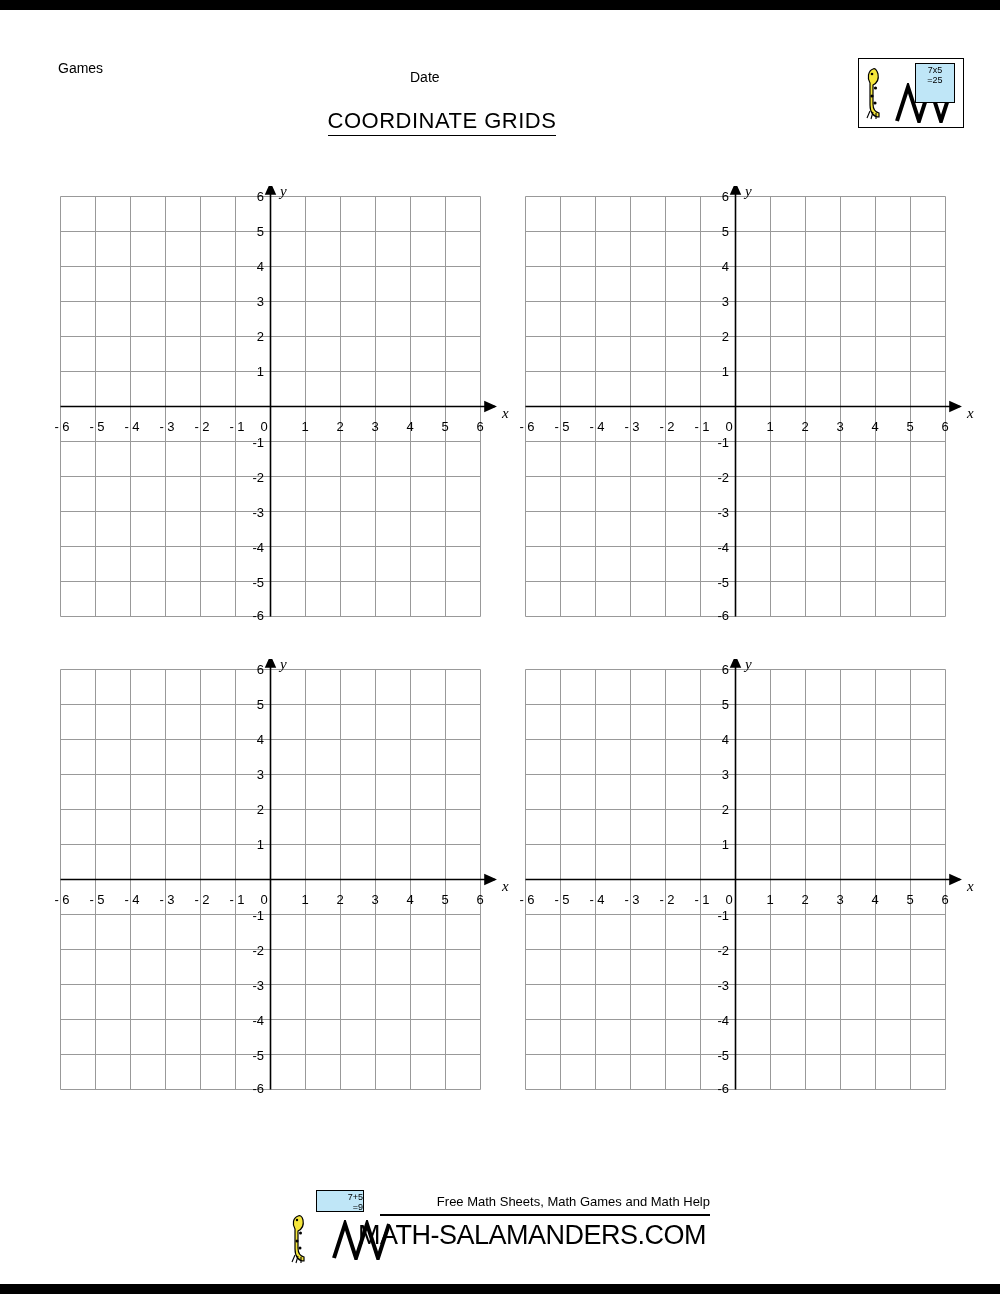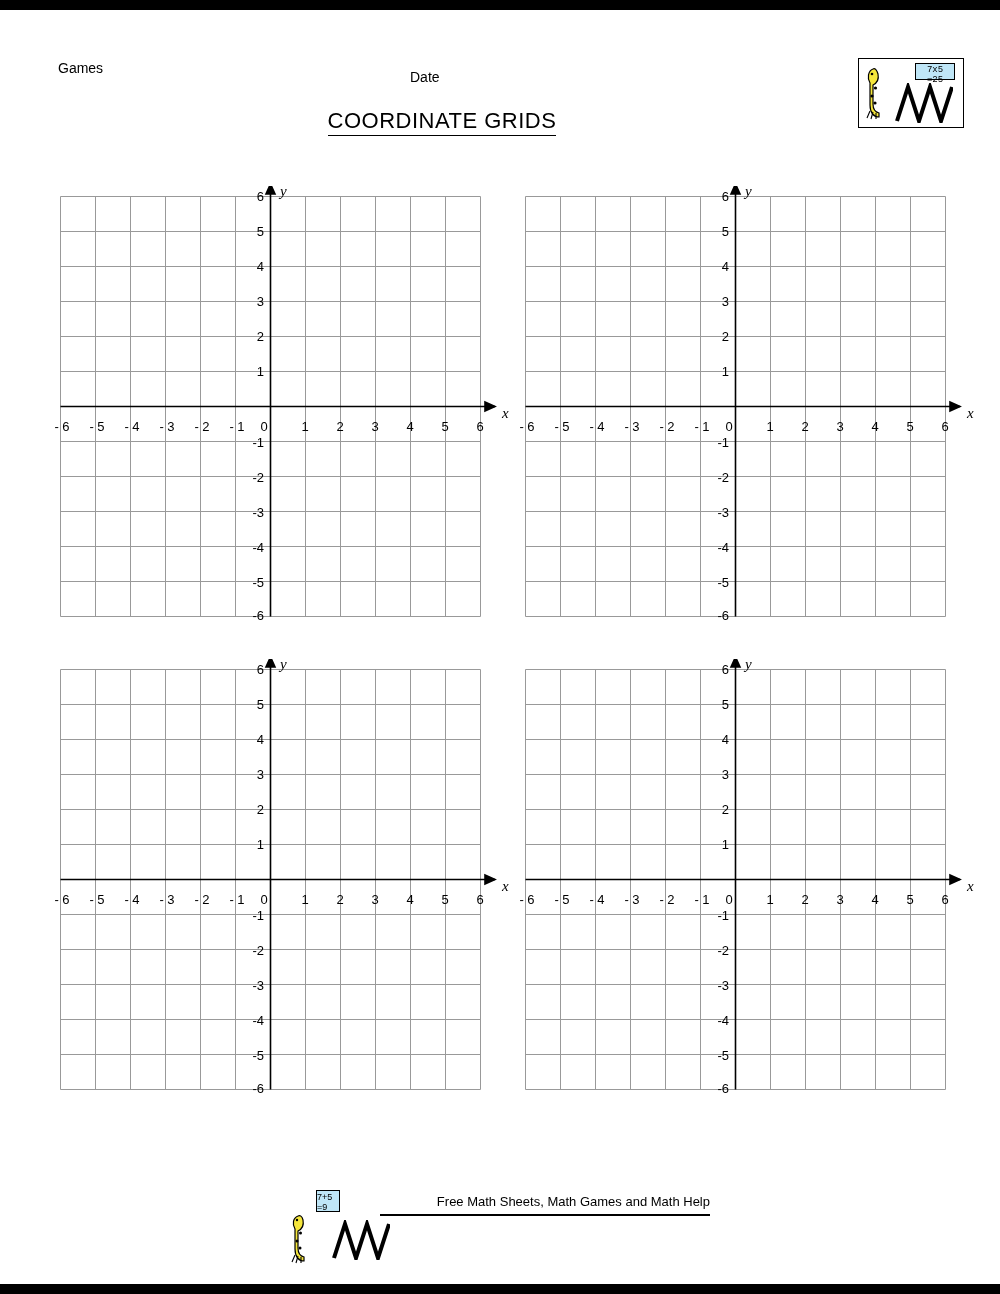--- a/index.html
+++ b/index.html
@@ -81,29 +81,29 @@
   .logo-box .mmm {
     position: absolute;
     left: 36px;
     top: 24px;
   }
   .logo-box .bubble {
     position: absolute;
     left: 56px;
     top: 4px;
     width: 40px;
-    height: 17px;
+    height: 40px;
     background: #bfe6f7;
     border: 1px solid #000;
     font-size: 9px;
     line-height: 10px;
     text-align: center;
     padding-top: 1px;
     box-sizing: border-box;
-    font-family: Liberation Mono, monospace;
+    font-family: Liberation Sans, sans-serif;
   }
 
   
   .grid-wrap {
     position: absolute;
   }
   .grid-svg { display: block; }
 
   
   .footer {
@@ -145,27 +145,27 @@
   }
   .footer-sal {
     position: absolute;
     left: 0px;
     top: 22px;
   }
   .footer-bubble {
     position: absolute;
     left: 26px;
     top: 0px;
-    width: 24px;
+    width: 48px;
     height: 22px;
     background: #bfe6f7;
     border: 1px solid #000;
     font-size: 9px;
     line-height: 10px;
-    text-align: left;
+    text-align: right;
     box-sizing: border-box;
     padding-top: 1px;
   }
 </style>
 </head>
 <body>
 
 <div class="page-top-rule"></div>
 <div class="page-bottom-rule"></div>
 
@@ -387,14 +387,15 @@
       <circle cx="10" cy="36" r="1.5" fill="#000"></circle>
       <path d="M5 43 l-3 7 M8 44 l-2 7 M11 45 l0 6" stroke="#000" stroke-width="1.1" fill="none"></path>
     </svg>
     <div class="footer-bubble">
       <div>7+5</div>
       <div>=9</div>
     </div>
     <svg style="position:absolute; left:42px; top:30px;" width="58" height="40" viewBox="0 0 58 40">
       <path d="M2 38 L13 4 L24 38 L35 4 L46 38 L57 4" fill="none" stroke="#000" stroke-width="4"></path>
     </svg>
+    <div class="footer-domain">MATH-SALAMANDERS.COM</div>
   </div>
 </div>
 
 </body></html>

